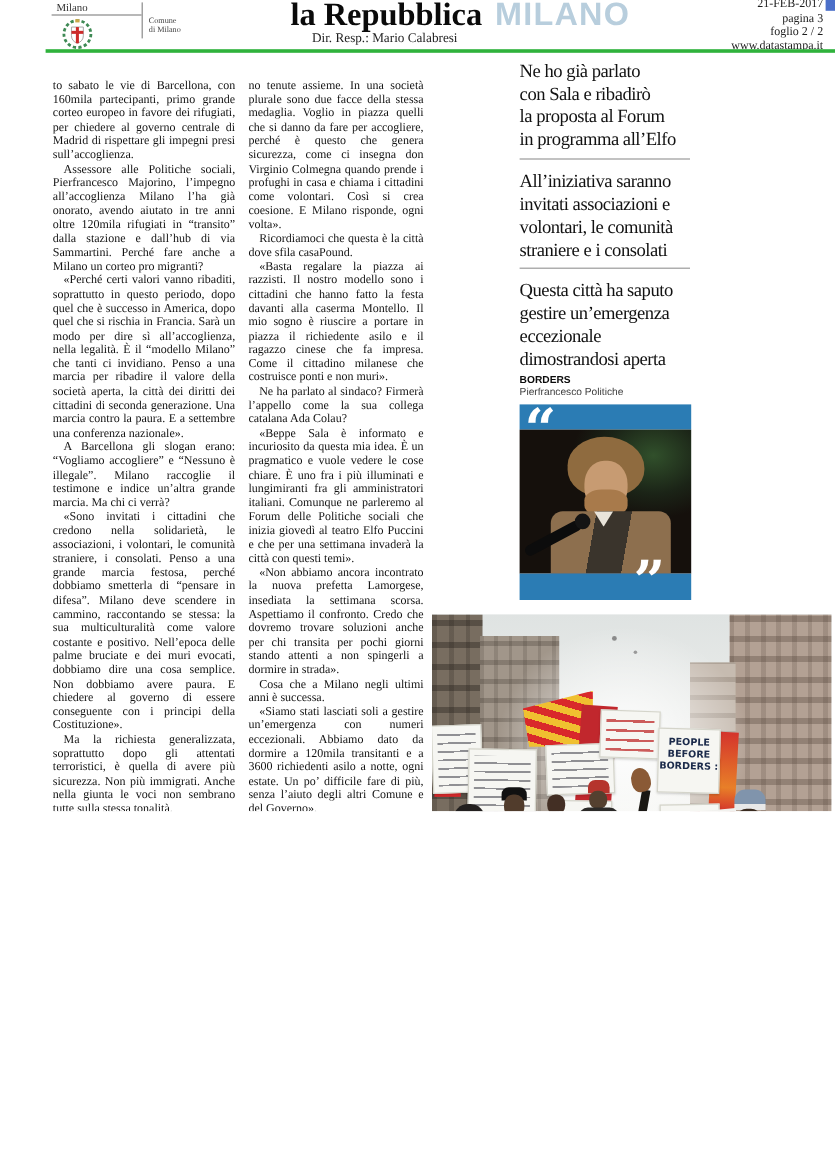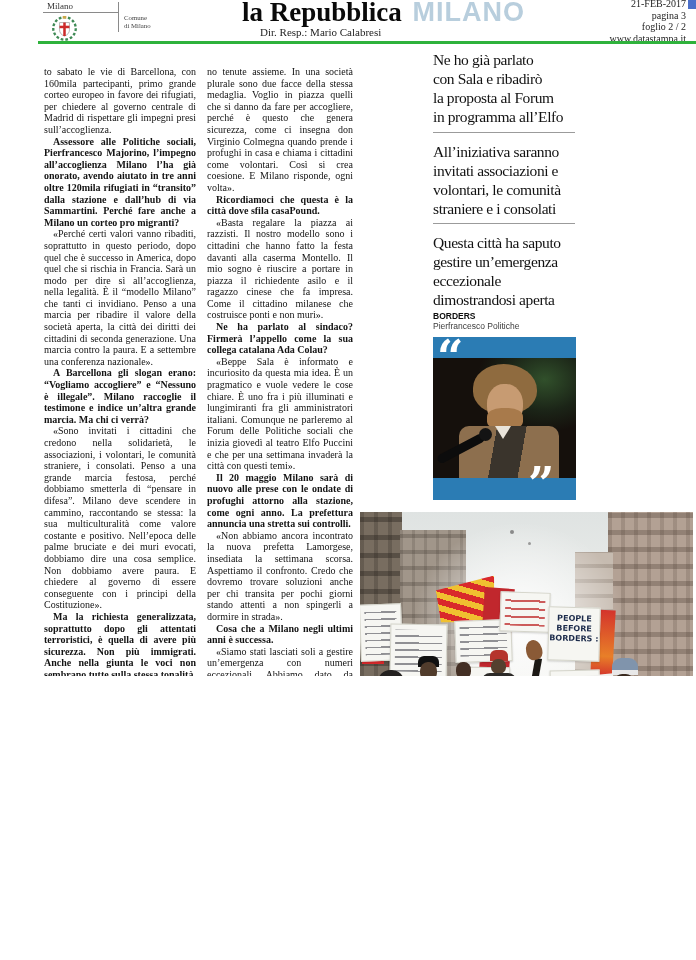--- a/index.html
+++ b/index.html
@@ -19,21 +19,21 @@
   .h-right{position:absolute;right:10px;top:-2px;text-align:right;font-size:10px;line-height:11.6px;color:#1d1d1d;}
   .corner-square{position:absolute;right:0;top:0;width:8px;height:9px;background:#4b6fc9;}
   .green-rule{position:absolute;left:38px;top:41px;width:658px;height:3px;background:#2fb23c;}
 
   
   .col{position:absolute;top:66px;font-size:10px;line-height:11.6px;text-align:justify;color:#131313;}
   .col1{left:44px;width:152px;}
   .col2{left:207px;width:146px;}
   .col p{margin:0;text-indent:9px;}
   .col p:first-child{text-indent:0;}
-  .col p.b{font-weight:bold;}
+  .col p.b{font-weight:normal;}
 
   
   .quote{position:absolute;left:433px;width:162px;font-size:15.5px;line-height:19px;
          letter-spacing:-0.4px;color:#121212;white-space:pre-line;}
   .q1{top:50px;} .q2{top:142px;} .q3{top:233px;}
   .q-div{position:absolute;left:433px;width:142px;height:1px;background:#9b9b9b;}
   .qd1{top:132px;} .qd2{top:223px;}
   .kicker{position:absolute;left:433px;top:311px;font-family:"Liberation Sans",sans-serif;
           font-weight:bold;font-size:8.5px;color:#0c0c0c;}
   .author{position:absolute;left:433px;top:321px;font-family:"Liberation Sans",sans-serif;
@@ -202,21 +202,20 @@
       <p>«Sono invitati i cittadini che credono nella solidarietà, le associazioni, i volontari, le comunità straniere, i consolati. Penso a una grande marcia festosa, perché dobbiamo smetterla di “pensare in difesa”. Milano deve scendere in cammino, raccontando se stessa: la sua multiculturalità come valore costante e positivo. Nell’epoca delle palme bruciate e dei muri evocati, dobbiamo dire una cosa semplice. Non dobbiamo avere paura. E chiedere al governo di essere conseguente con i principi della Costituzione».</p>
       <p class="b">Ma la richiesta generalizzata, soprattutto dopo gli attentati terroristici, è quella di avere più sicurezza. Non più immigrati. Anche nella giunta le voci non sembrano tutte sulla stessa tonalità.</p>
       <p>«Barcellona e legalità van-</p>
     </div>
   <div class="col col2">
       <p>no tenute assieme. In una società plurale sono due facce della stessa medaglia. Voglio in piazza quelli che si danno da fare per accogliere, perché è questo che genera sicurezza, come ci insegna don Virginio Colmegna quando prende i profughi in casa e chiama i cittadini come volontari. Così si crea coesione. E Milano risponde, ogni volta».</p>
       <p class="b">Ricordiamoci che questa è la città dove sfila casaPound.</p>
       <p>«Basta regalare la piazza ai razzisti. Il nostro modello sono i cittadini che hanno fatto la festa davanti alla caserma Montello. Il mio sogno è riuscire a portare in piazza il richiedente asilo e il ragazzo cinese che fa impresa. Come il cittadino milanese che costruisce ponti e non muri».</p>
       <p class="b">Ne ha parlato al sindaco? Firmerà l’appello come la sua collega catalana Ada Colau?</p>
       <p>«Beppe Sala è informato e incuriosito da questa mia idea. È un pragmatico e vuole vedere le cose chiare. È uno fra i più illuminati e lungimiranti fra gli amministratori italiani. Comunque ne parleremo al Forum delle Politiche sociali che inizia giovedì al teatro Elfo Puccini e che per una settimana invaderà la città con questi temi».</p>
-      <p class="b">Il 20 maggio Milano sarà di nuovo alle prese con le ondate di profughi attorno alla stazione, come ogni anno. La prefettura annuncia una stretta sui controlli.</p>
       <p>«Non abbiamo ancora incontrato la nuova prefetta Lamorgese, insediata la settimana scorsa. Aspettiamo il confronto. Credo che dovremo trovare soluzioni anche per chi transita per pochi giorni stando attenti a non spingerli a dormire in strada».</p>
       <p class="b">Cosa che a Milano negli ultimi anni è successa.</p>
       <p>«Siamo stati lasciati soli a gestire un’emergenza con numeri eccezionali. Abbiamo dato da dormire a 120mila transitanti e a 3600 richiedenti asilo a notte, ogni estate. Un po’ difficile fare di più, senza l’aiuto degli altri Comune e del Governo».</p>
     </div>
 
   <div class="quote q1">Ne ho già parlato
 con Sala e ribadirò
 la proposta al Forum
 in programma all’Elfo</div>
   <div class="q-div qd1"></div>

